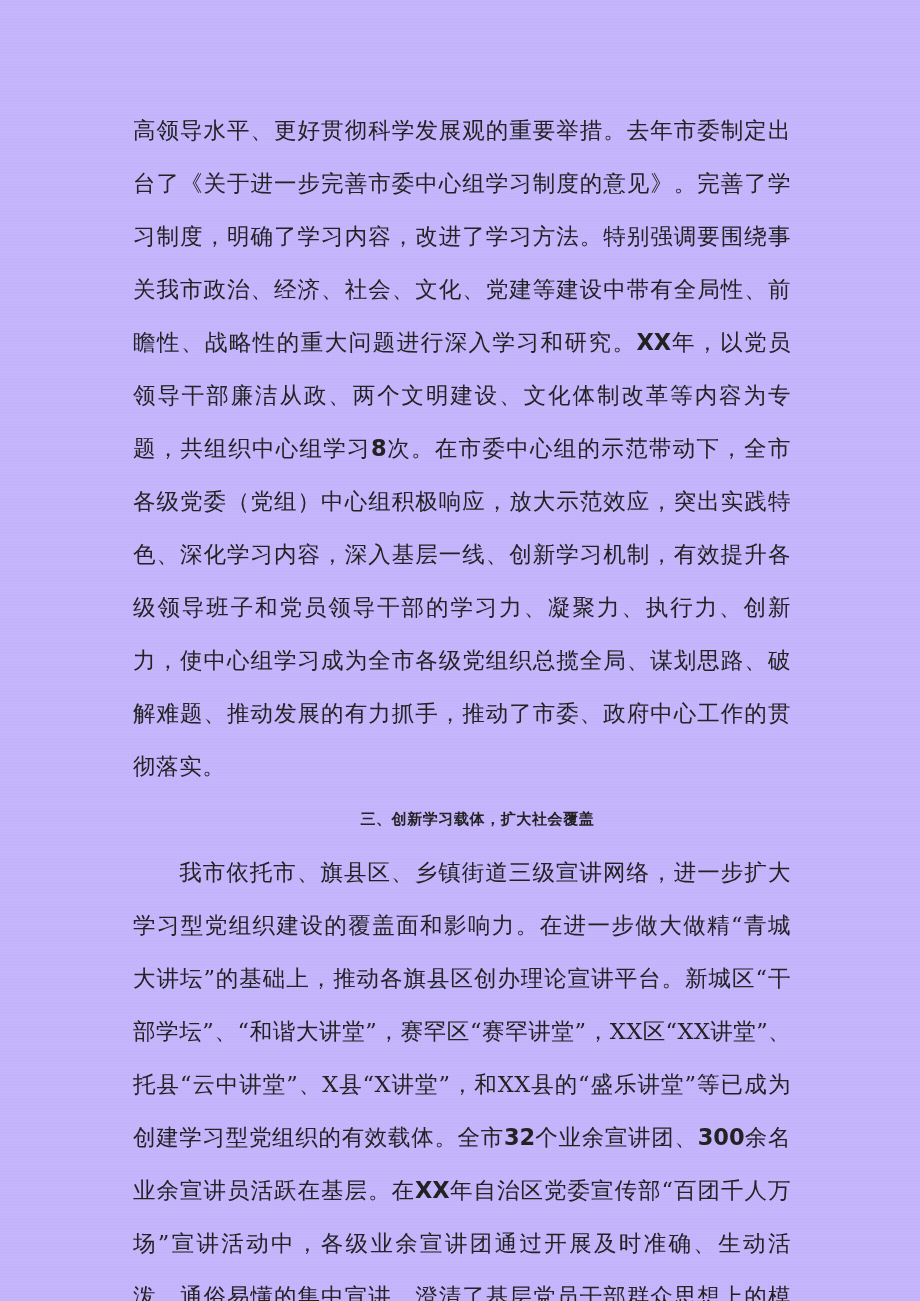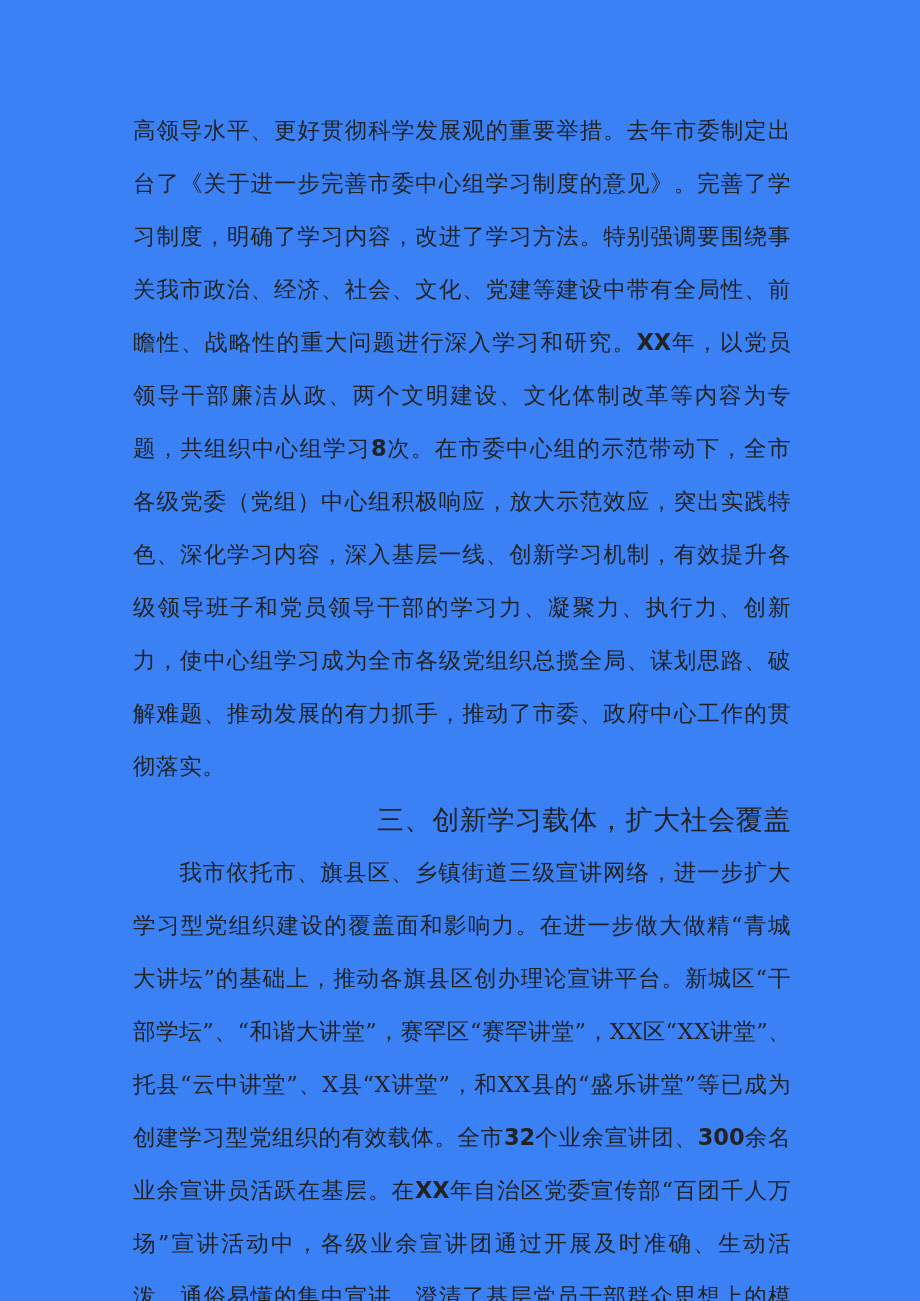--- a/index.html
+++ b/index.html
@@ -14,21 +14,21 @@
     overflow: hidden;
     font-family: "DejaVu Serif", "Liberation Serif", serif;
     color: #1c1c1c;
     -webkit-font-smoothing: antialiased;
   }
 
   .page {
     position: relative;
     width: 920px;
     height: 1301px;
-    background: #3b82f6;
+    background: #c4b5fd;
     box-sizing: border-box;
   }
 
   .content {
     position: absolute;
     left: 133px;
     top: 104px;
     width: 658px;
   }
 
@@ -45,26 +45,26 @@
     color: #232323;
   }
 
   .para.indent {
     text-indent: 2.05em;
   }
 
   
   .heading {
     margin: 0;
-    font-size: 27px;
+    font-size: 15px;
     line-height: 53px;
     letter-spacing: 0.6px;
-    font-weight: 400;
+    font-weight: 700;
     text-indent: 2.05em;
-    text-align: right;
+    text-align: center;
     color: #232323;
   }
 
   
   .b {
     font-weight: 700;
     font-family: "DejaVu Sans", "Liberation Sans", sans-serif;
     letter-spacing: 0;
   }
 

